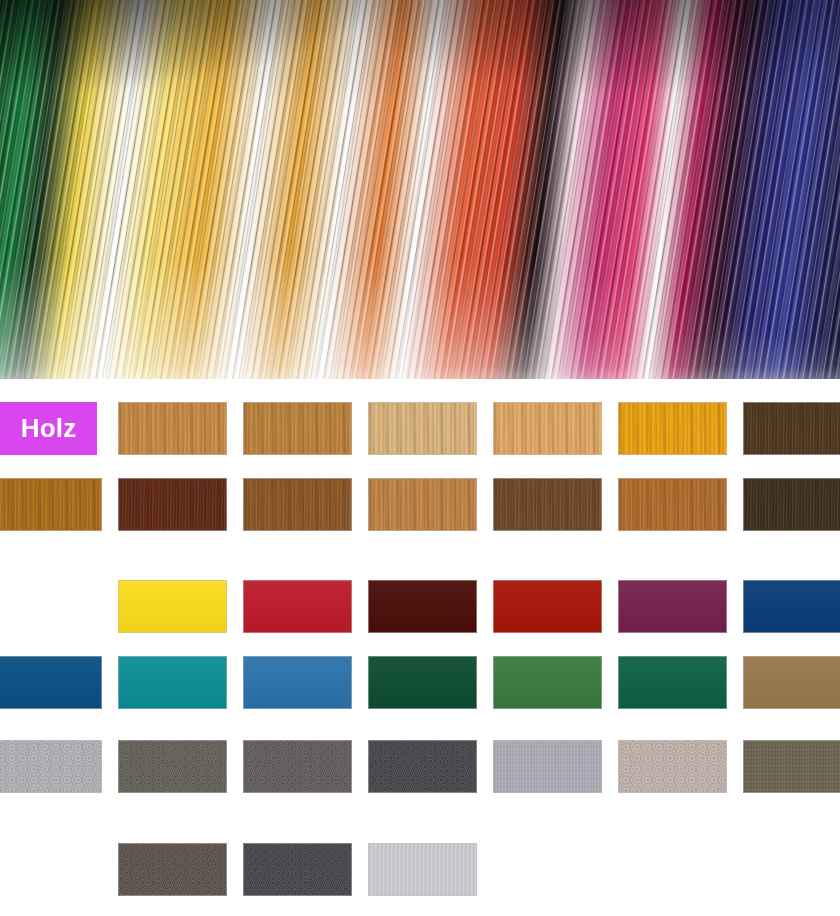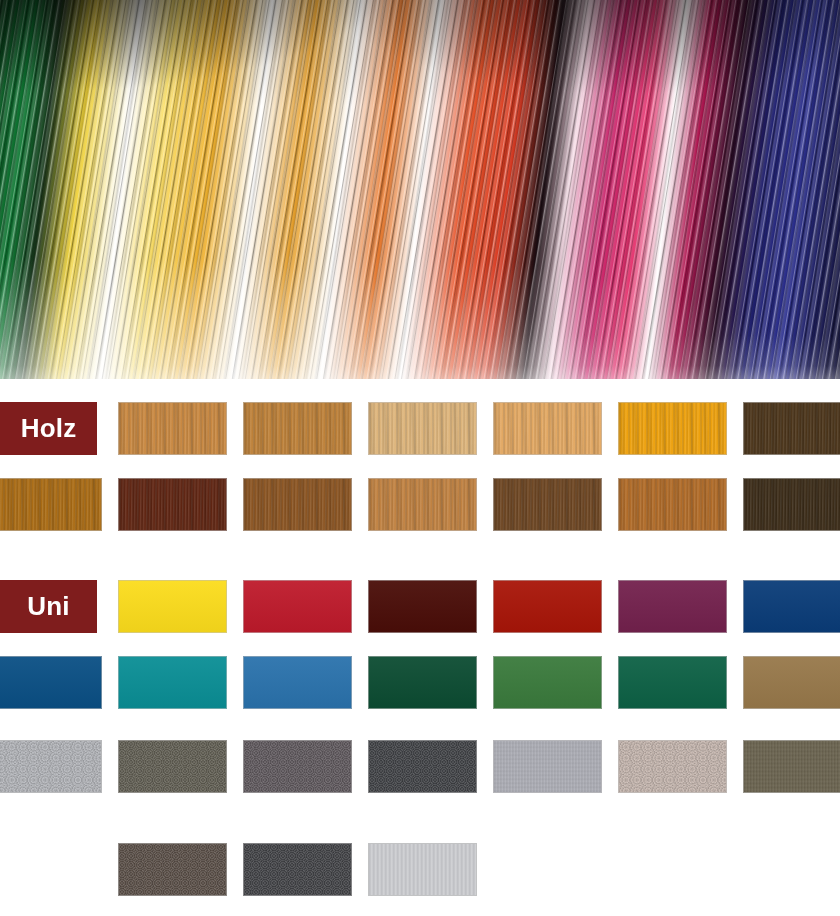--- a/index.html
+++ b/index.html
@@ -79,21 +79,21 @@
   
   .row { position: absolute; height: 53px; }
   .cell {
     position: absolute; top: 0;
     width: 109px; height: 53px;
     border: 1px solid rgba(190,190,190,0.55);
   }
   .label-box {
     position: absolute; left: 0; top: 0;
     width: 97px; height: 53px;
-    background: #7f1d1d;
+    background: #d946ef;
     color: #ffffff;
     font-size: 26px;
     font-weight: bold;
     letter-spacing: 0.2px;
     display: flex;
     align-items: center;
     justify-content: center;
     border: none;
   }
 
@@ -173,21 +173,20 @@
       <div class="row" style="top: 478px; left: 0px; width: 840px;">
         <div class="cell tex-wood" title="holz-bernstein" style="left: -7px; background: rgb(169, 106, 18);"></div>
         <div class="cell tex-wood" title="holz-mahagoni" style="left: 118px; background: rgb(94, 35, 16);"></div>
         <div class="cell tex-wood" title="holz-nussbaum" style="left: 243px; background: rgb(138, 83, 32);"></div>
         <div class="cell tex-wood" title="holz-hellbraun" style="left: 368px; background: rgb(192, 129, 64);"></div>
         <div class="cell tex-wood" title="holz-kastanie" style="left: 493px; background: rgb(108, 68, 32);"></div>
         <div class="cell tex-wood" title="holz-terra" style="left: 618px; background: rgb(176, 106, 38);"></div>
         <div class="cell tex-wood" title="holz-wenge" style="left: 743px; background: rgb(58, 42, 22);"></div>
       </div>
       <div class="row" style="top: 580px; left: 0px; width: 840px;">
-        <div class="label-box">Uni</div>
         <div class="cell tex-flat" title="uni-gelb" style="left: 118px; background: rgb(251, 220, 28);"></div>
         <div class="cell tex-flat" title="uni-karminrot" style="left: 243px; background: rgb(190, 26, 43);"></div>
         <div class="cell tex-flat" title="uni-weinrot" style="left: 368px; background: rgb(74, 13, 8);"></div>
         <div class="cell tex-flat" title="uni-feuerrot" style="left: 493px; background: rgb(168, 21, 8);"></div>
         <div class="cell tex-flat" title="uni-purpur" style="left: 618px; background: rgb(115, 33, 77);"></div>
         <div class="cell tex-flat" title="uni-stahlblau" style="left: 743px; background: rgb(10, 60, 120);"></div>
       </div>
       <div class="row" style="top: 656px; left: 0px; width: 840px;">
         <div class="cell tex-flat" title="uni-enzianblau" style="left: -7px; background: rgb(10, 79, 132);"></div>
         <div class="cell tex-flat" title="uni-tuerkis" style="left: 118px; background: rgb(10, 142, 149);"></div>

